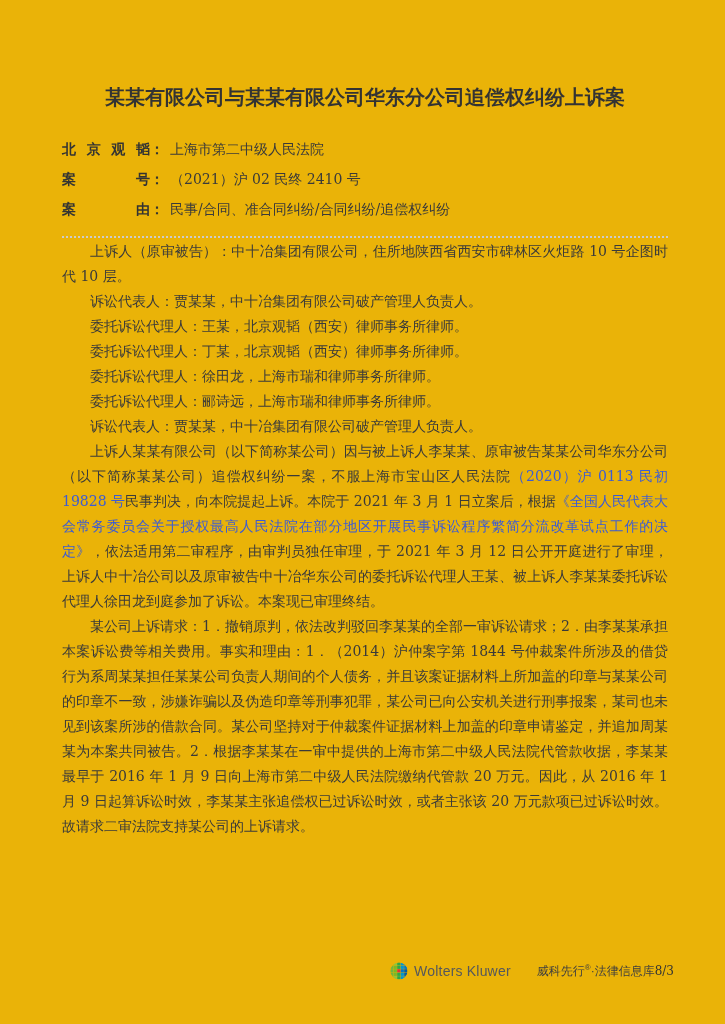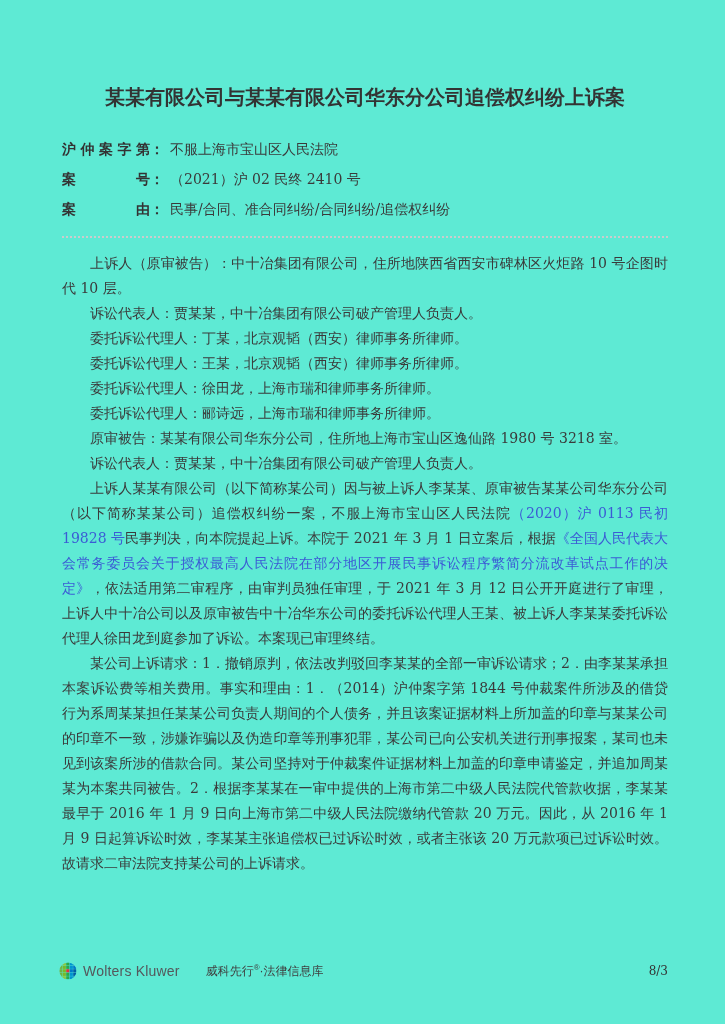--- a/index.html
+++ b/index.html
@@ -1,21 +1,21 @@
 <!DOCTYPE html>
 <html><head>
 <meta charset="utf-8">
 <style>
   html, body { margin: 0; padding: 0; background: #ffffff; }
   .page {
     position: relative;
     width: 725px;
     height: 1024px;
     margin: 0 auto;
-    background: #5eead4;
+    background: #eab308;
     font-family: "DejaVu Serif", "Liberation Serif", serif;
     color: #3a3a3a;
     overflow: hidden;
   }
   .content {
     position: absolute;
     left: 62px;
     right: 57px;
     top: 0;
   }
@@ -39,43 +39,43 @@
     vertical-align: bottom;
     color: #333333;
   }
   .meta-colon { font-weight: 700; color: #333333; }
   .meta-value { margin-left: 6px; }
   .divider {
     margin-top: 12px;
     border-top: 2px dotted #cccccc;
     height: 0;
   }
-  .body-text { margin-top: 13px; }
+  .body-text { margin-top: 1px; }
   .body-text p {
     margin: 0;
     font-size: 14px;
     line-height: 25px;
     text-align: justify;
     text-indent: 2em;
     color: #3a3a3a;
   }
   .citation-link {
     color: #3b5bd5;
     text-decoration: none;
     cursor: pointer;
   }
   .footer {
     position: absolute;
     left: 59px;
-    right: 57px;
+    right: 51px;
     top: 958px;
     height: 26px;
     display: flex;
     align-items: center;
-    justify-content: space-between;
+    justify-content: flex-end;
     font-family: "Liberation Sans", sans-serif;
   }
   .footer-left { display: flex; align-items: center; }
   .logo-icon { width: 18px; height: 18px; display: inline-block; }
   .brand-name {
     margin-left: 6px;
     font-size: 14px;
     color: #55585c;
     letter-spacing: 0.2px;
   }
@@ -95,40 +95,39 @@
 </head>
 <body>
 
 <div class="page">
   <div class="content">
 
     <h1 class="doc-title">某某有限公司与某某有限公司华东分公司追偿权纠纷上诉案</h1>
 
     <div class="meta">
       <div class="meta-row">
-        <span class="meta-label">沪仲案字第</span><span class="meta-colon">：</span><span class="meta-value">不服上海市宝山区人民法院</span>
+        <span class="meta-label">北京观韬</span><span class="meta-colon">：</span><span class="meta-value">上海市第二中级人民法院</span>
       </div>
       <div class="meta-row">
         <span class="meta-label">案号</span><span class="meta-colon">：</span><span class="meta-value">（2021）沪 02 民终 2410 号</span>
       </div>
       <div class="meta-row">
         <span class="meta-label">案由</span><span class="meta-colon">：</span><span class="meta-value">民事/合同、准合同纠纷/合同纠纷/追偿权纠纷</span>
       </div>
     </div>
 
     <div class="divider"></div>
 
     <div class="body-text">
       <p>上诉人（原审被告）：中十冶集团有限公司，住所地陕西省西安市碑林区火炬路 10 号企图时代 10 层。</p>
       <p>诉讼代表人：贾某某，中十冶集团有限公司破产管理人负责人。</p>
+      <p>委托诉讼代理人：王某，北京观韬（西安）律师事务所律师。</p>
       <p>委托诉讼代理人：丁某，北京观韬（西安）律师事务所律师。</p>
-      <p>委托诉讼代理人：王某，北京观韬（西安）律师事务所律师。</p>
       <p>委托诉讼代理人：徐田龙，上海市瑞和律师事务所律师。</p>
       <p>委托诉讼代理人：郦诗远，上海市瑞和律师事务所律师。</p>
-      <p>原审被告：某某有限公司华东分公司，住所地上海市宝山区逸仙路 1980 号 3218 室。</p>
       <p>诉讼代表人：贾某某，中十冶集团有限公司破产管理人负责人。</p>
       <p><span>上诉人某某有限公司（以下简称某公司）因与被上诉人李某某、原审被告某某公司华东分公司（以下简称某某公司）追偿权纠纷一案，不服上海市宝山区人民法院</span><a class="citation-link">（2020）沪 0113 民初 19828 号</a><span>民事判决，向本院提起上诉。本院于 2021 年 3 月 1 日立案后，根据</span><a class="citation-link">《全国人民代表大会常务委员会关于授权最高人民法院在部分地区开展民事诉讼程序繁简分流改革试点工作的决定》</a><span>，依法适用第二审程序，由审判员独任审理，于 2021 年 3 月 12 日公开开庭进行了审理，上诉人中十冶公司以及原审被告中十冶华东公司的委托诉讼代理人王某、被上诉人李某某委托诉讼代理人徐田龙到庭参加了诉讼。本案现已审理终结。</span></p>
       <p>某公司上诉请求：1．撤销原判，依法改判驳回李某某的全部一审诉讼请求；2．由李某某承担本案诉讼费等相关费用。事实和理由：1．（2014）沪仲案字第 1844 号仲裁案件所涉及的借贷行为系周某某担任某某公司负责人期间的个人债务，并且该案证据材料上所加盖的印章与某某公司的印章不一致，涉嫌诈骗以及伪造印章等刑事犯罪，某公司已向公安机关进行刑事报案，某司也未见到该案所涉的借款合同。某公司坚持对于仲裁案件证据材料上加盖的印章申请鉴定，并追加周某某为本案共同被告。2．根据李某某在一审中提供的上海市第二中级人民法院代管款收据，李某某最早于 2016 年 1 月 9 日向上海市第二中级人民法院缴纳代管款 20 万元。因此，从 2016 年 1 月 9 日起算诉讼时效，李某某主张追偿权已过诉讼时效，或者主张该 20 万元款项已过诉讼时效。故请求二审法院支持某公司的上诉请求。</p>
     </div>
   </div>
 
   <div class="footer">
     <div class="footer-left">
       <span class="logo-icon">
         <svg width="18" height="18" viewBox="0 0 18 18">

